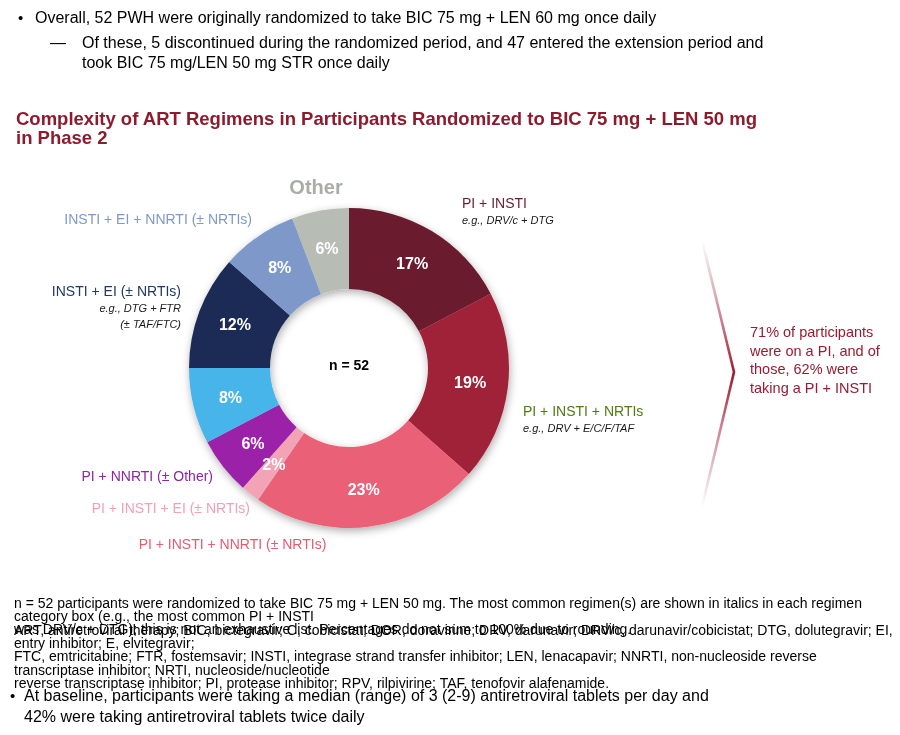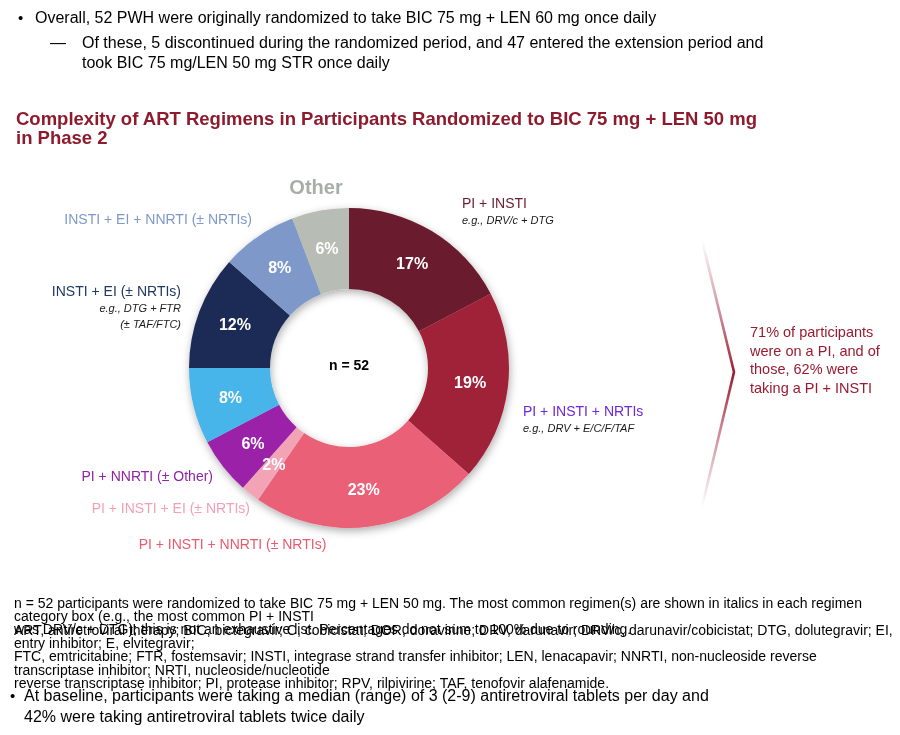--- a/index.html
+++ b/index.html
@@ -114,21 +114,21 @@
   <div class="lbl" style="left:90px;top:536px;width:285px;text-align:center">
     <div class="seg-label" style="color: rgb(233, 90, 110);">PI + INSTI + NNRTI (± NRTIs)</div>
   </div>
 
   <div class="lbl" style="left:462px;top:195px">
     <div class="seg-label" style="color: rgb(106, 27, 47);">PI + INSTI</div>
     <div class="eg">e.g., DRV/c + DTG</div>
   </div>
 
   <div class="lbl" style="left:523px;top:403px">
-    <div class="seg-label" style="color: #6d28d9;">PI + INSTI + NRTIs</div>
+    <div class="seg-label" style="color: #4d7c0f;">PI + INSTI + NRTIs</div>
     <div class="eg">e.g., DRV + E/C/F/TAF</div>
   </div>
 
   <div class="callout-text pre" style="color: rgb(154, 27, 49);">71% of participants
 were on a PI, and of
 those, 62% were
 taking a PI + INSTI</div>
 
   <div class="fn fn1 pre">n = 52 participants were randomized to take BIC 75 mg + LEN 50 mg. The most common regimen(s) are shown in italics in each regimen category box (e.g., the most common PI + INSTI
 was DRV/c + DTG); this is not an exhaustive list. Percentages do not sum to 100% due to rounding.</div>

